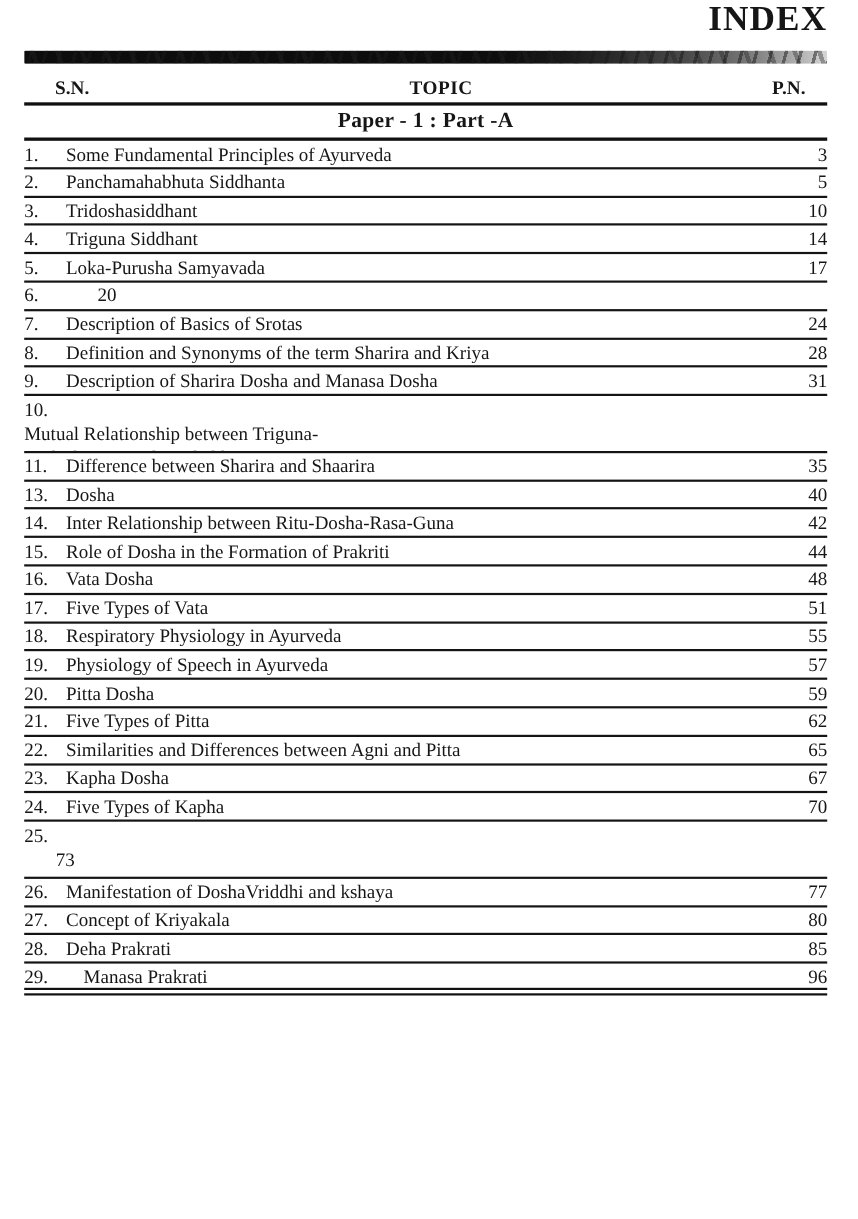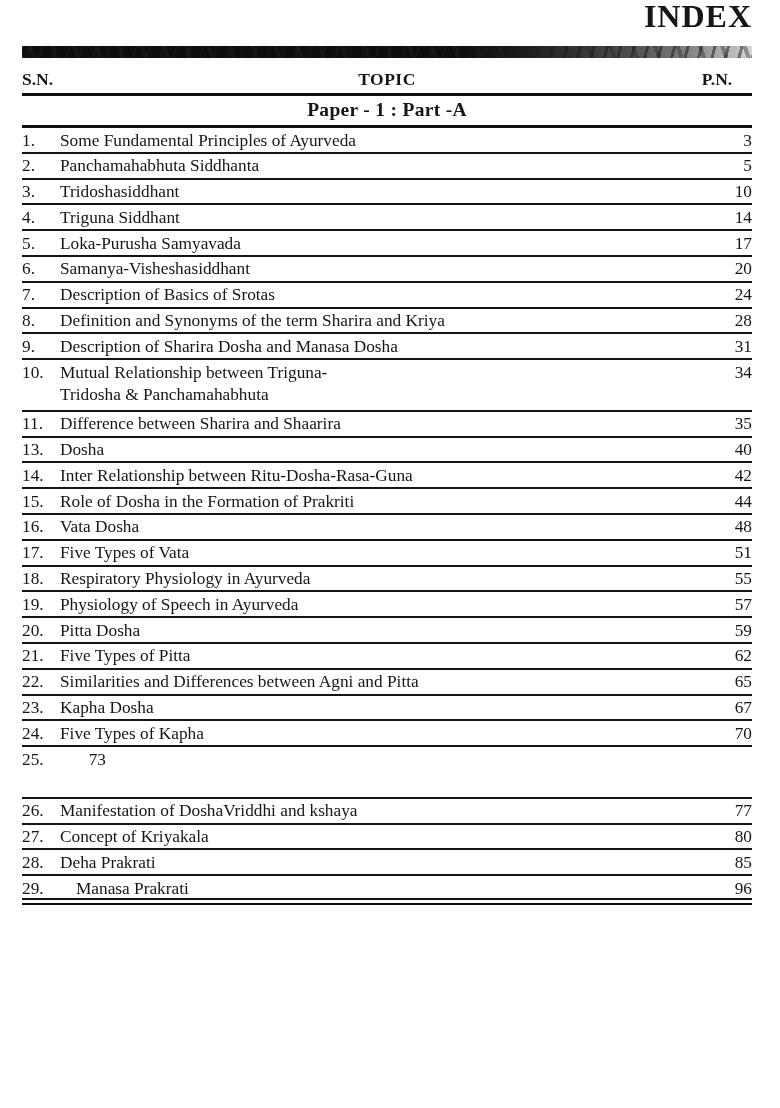--- a/index.html
+++ b/index.html
@@ -37,21 +37,21 @@
   }
 
   .hdr {
     display: flex;
     align-items: baseline;
     padding: 11px 0 3px 0;
     font-size: 17.5px;
     font-weight: bold;
     border-bottom: 3.5px solid #101010;
   }
-  .hdr .h-sn   { width: 70px; text-align: left; }
+  .hdr .h-sn   { width: 70px; text-align: left; margin-left: 28px; }
   .hdr .h-topic{ flex: 1; text-align: center; letter-spacing: .5px; }
   .hdr .h-pn   { width: 70px; text-align: center; }
 
   .section-row {
     text-align: center;
     font-size: 19.5px;
     font-weight: bold;
     padding: 3px 0 4px 0;
     border-bottom: 3px solid #101010;
     letter-spacing: .3px;
@@ -61,21 +61,21 @@
     display: flex;
     align-items: flex-start;
     box-sizing: border-box;
     height: 25.8px;
     padding-top: 1.5px;
     font-size: 17.3px;
     line-height: 22.3px;
     border-bottom: 2.8px solid #141414;
     overflow: hidden;
   }
-  .row.two-line { height: 51.6px; }
+  .row.two-line { height: 51.6px; flex-direction: column; }
   .row:last-child { border-bottom: 7px double #101010; height: 29px; gap: 16px; }
   .row .sn    { width: 38px; flex: none; }
   .row .topic { flex: 1; }
   .row .topic .l2 { display: block; }
   .row .pn    { width: 46px; flex: none; text-align: right; }
 </style>
 </head>
 <body>
 
 <div class="page">
@@ -114,21 +114,20 @@
           <span class="topic">Triguna Siddhant</span>
           <span class="pn">14</span>
         </div>
         <div class="row">
           <span class="sn">5.</span>
           <span class="topic">Loka-Purusha Samyavada</span>
           <span class="pn">17</span>
         </div>
         <div class="row">
           <span class="sn">6.</span>
-          <span class="topic">Samanya-Visheshasiddhant</span>
           <span class="pn">20</span>
         </div>
         <div class="row">
           <span class="sn">7.</span>
           <span class="topic">Description of Basics of Srotas</span>
           <span class="pn">24</span>
         </div>
         <div class="row">
           <span class="sn">8.</span>
           <span class="topic">Definition and Synonyms of the term Sharira and Kriya</span>

